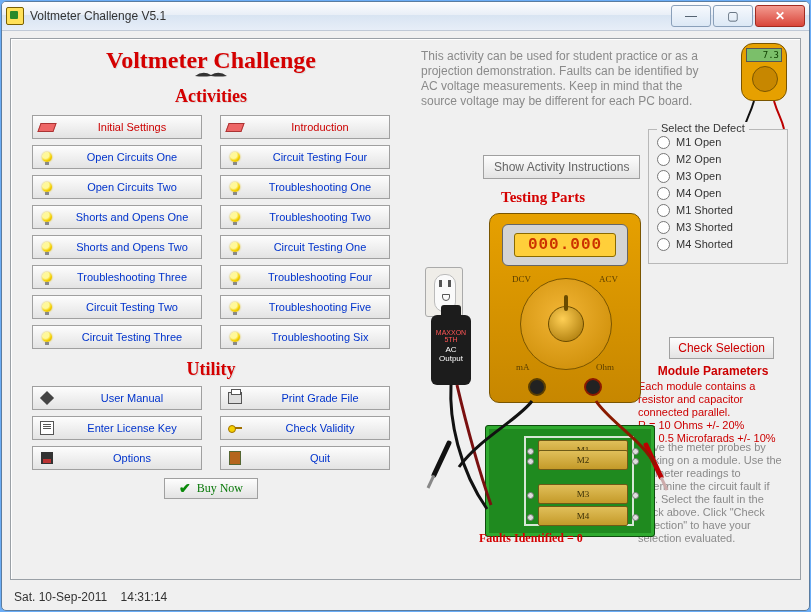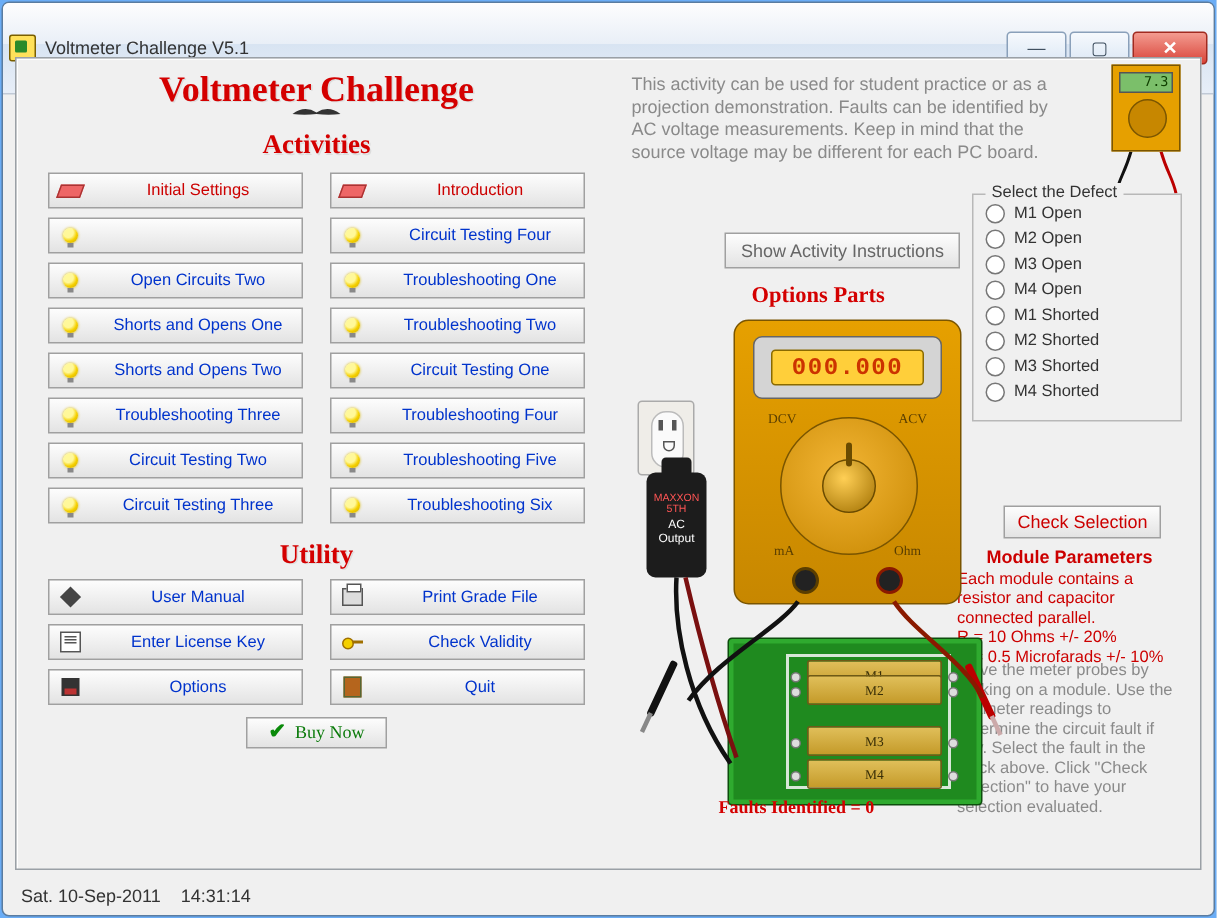--- a/index.html
+++ b/index.html
@@ -37,21 +37,21 @@
     border: 1px solid #5a7ca0;
     border-radius: 5px;
     box-sizing: border-box;
     overflow: hidden;
   }
   .titlebar {
     height: 28px;
     background: linear-gradient(#fdfdfe,#e9eff7 45%,#d8e4f2 46%,#e7eef8);
     border-bottom: 1px solid #c0c9d6;
     display:flex; align-items:center;
-    padding: 16px 4px;
+    padding: 0 4px;
   }
   .titlebar .icon16 {
     width:16px; height:16px; margin-right:6px;
     background: #ffe15a; border:1px solid #7a5f00; border-radius:2px;
     position:relative;
   }
   .titlebar .icon16::after{
     content:""; position:absolute; left:3px; top:3px; width:8px;height:8px;
     background:#2a8a2a; border-radius:1px;
   }
@@ -155,21 +155,21 @@
   .right-col { position:absolute; left:400px; right:8px; top:4px; bottom:0;}
   .intro-text {
     color:#8a8a8a; font-size:12px; line-height:15px;
     width:290px; margin-left:10px; margin-top:6px;
   }
   .mini-meter {
     position:absolute; right:4px; top:0; width:48px; text-align:center;
   }
   .mini-meter .body{
     width:44px;height:56px;background:var(--meter-body);
-    border:1px solid #7a5500;border-radius:0;position:relative;margin:0 auto;
+    border:1px solid #7a5500;border-radius:12px;position:relative;margin:0 auto;
   }
   .mini-meter .scr{position:absolute;left:4px;right:4px;top:4px;height:12px;background:#7bbf6a;border:1px solid #555;font:9px/12px monospace;color:#104000;text-align:right;padding-right:2px;}
   .mini-meter .dial{position:absolute;left:10px;top:22px;width:24px;height:24px;border-radius:50%;background:var(--meter-body-dark);border:1px solid #7a5500;}
   .mini-leads{width:48px;height:30px;}
 
   .show-instr{
     position:absolute; left:72px; top:112px;
     border:1px solid var(--btn-border);
     background:linear-gradient(var(--btn-grad-top),var(--btn-grad-bot));
     padding:4px 10px; color:#666;
@@ -335,20 +335,21 @@
           <div class="vbtn red">
             <span class="ico">
               <span class="eraser-ico"></span>
             </span>
             <span class="lbl">Introduction</span>
           </div>
           <div class="vbtn">
             <span class="ico">
               <span class="bulb"></span>
             </span>
+            <span class="lbl">Open Circuits One</span>
           </div>
           <div class="vbtn">
             <span class="ico">
               <span class="bulb"></span>
             </span>
             <span class="lbl">Circuit Testing Four</span>
           </div>
           <div class="vbtn">
             <span class="ico">
               <span class="bulb"></span>
@@ -479,21 +480,21 @@
           <div class="scr">7.3</div>
           <div class="dial"></div>
         </div>
         <svg class="mini-leads" viewBox="0 0 48 30">
           <path d="M14 0 C10 14 6 18 4 28" stroke="#111" stroke-width="2" fill="none"></path>
           <path d="M34 0 C38 14 42 18 44 28" stroke="#b00" stroke-width="2" fill="none"></path>
         </svg>
       </div>
 
       <div class="show-instr">Show Activity Instructions</div>
-      <div class="testing-title">Options Parts</div>
+      <div class="testing-title">Testing Parts</div>
 
       <div class="groupbox">
         <span class="legend">Select the Defect</span>
         <div id="defect-options">
             <div class="radio-row">
               <span class="radio-dot"></span>
               <span>M1 Open</span>
             </div>
             <div class="radio-row">
               <span class="radio-dot"></span>
@@ -503,24 +504,20 @@
               <span class="radio-dot"></span>
               <span>M3 Open</span>
             </div>
             <div class="radio-row">
               <span class="radio-dot"></span>
               <span>M4 Open</span>
             </div>
             <div class="radio-row">
               <span class="radio-dot"></span>
               <span>M1 Shorted</span>
-            </div>
-            <div class="radio-row">
-              <span class="radio-dot"></span>
-              <span>M2 Shorted</span>
             </div>
             <div class="radio-row">
               <span class="radio-dot"></span>
               <span>M3 Shorted</span>
             </div>
             <div class="radio-row">
               <span class="radio-dot"></span>
               <span>M4 Shorted</span>
             </div>
           </div>

